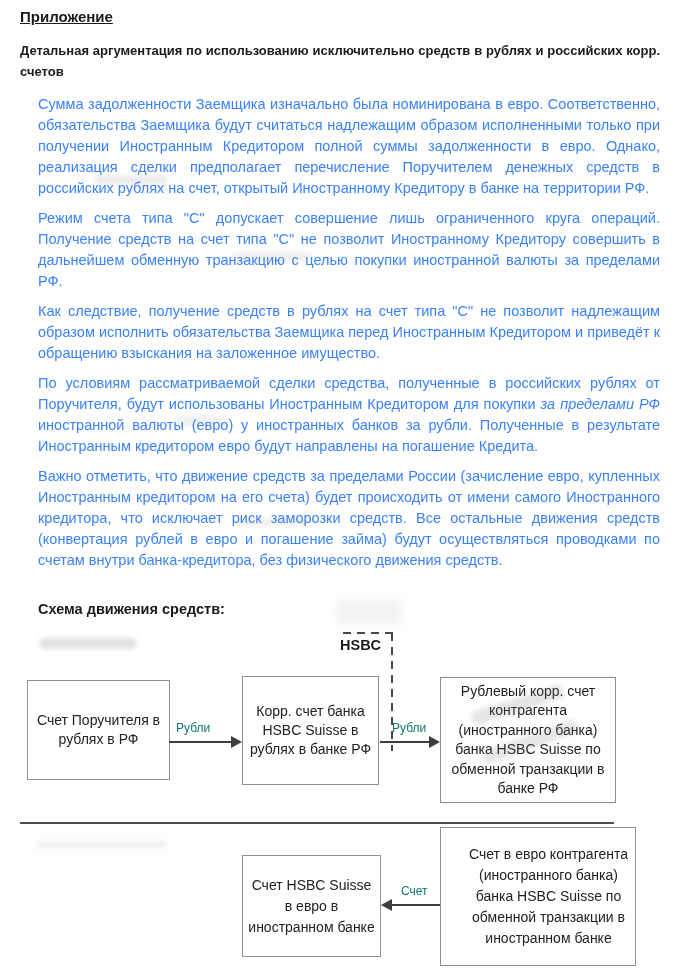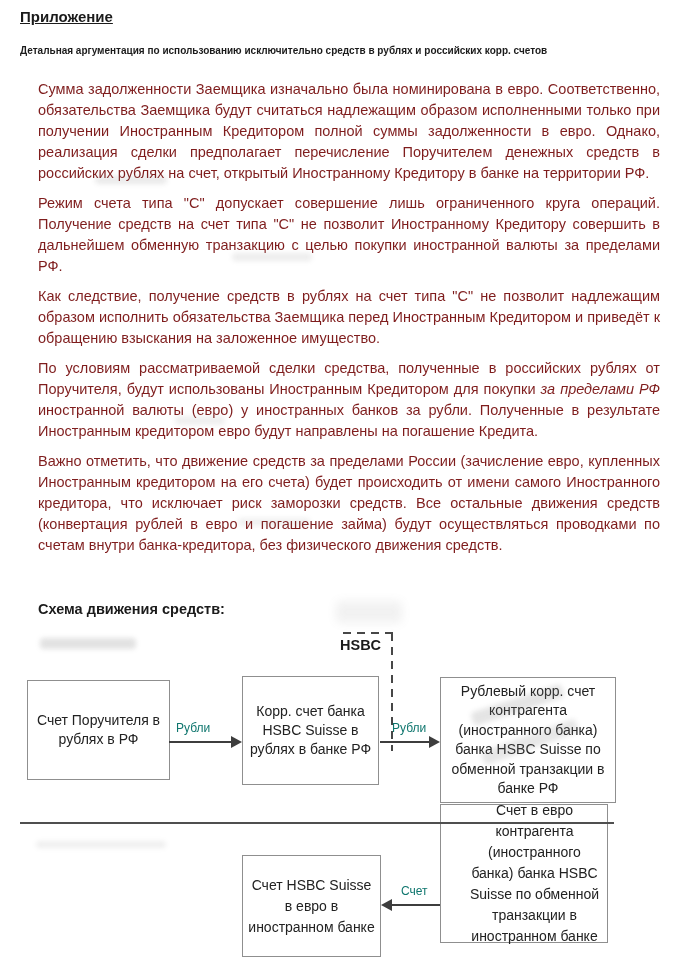--- a/index.html
+++ b/index.html
@@ -9,44 +9,44 @@
     font-family:"Liberation Sans","DejaVu Sans",sans-serif;
     color:#1b1b1b;
     text-decoration:underline;
   }
   .content{position:absolute;left:20px;top:4px;width:640px;}
   .doc-title{
     display:inline-block;font-size:15px;font-weight:bold;
     text-decoration:underline;margin:4px 0 0 0;
   }
   .doc-heading{
-    font-size:10px;font-weight:bold;line-height:21px;
-    text-align:justify;margin:14px 0 18px 0;
+    font-size:13px;font-weight:bold;line-height:21px;
+    text-align:justify;margin:14px 0 12px 0;
   }
   .body-para{
     font-size:14.5px;line-height:21px;text-align:justify;
-    margin:0 0 9px 0;padding-left:18px;color:#7f1d1d;
+    margin:0 0 9px 0;padding-left:18px;color:#3b82f6;
   }
   .body-para i{font-style:italic;}
   
   .diagram{position:absolute;left:0;top:0;width:680px;height:980px;}
   .diagram-caption{
     position:absolute;left:38px;top:601px;font-size:14.5px;font-weight:bold;
   }
   .dbox{
     position:absolute;border:1px solid #8f8f8f;background:#fff;
     display:flex;align-items:center;justify-content:center;
     text-align:center;font-size:14px;line-height:19px;padding:2px 4px;
     box-sizing:border-box;color:#222;
   }
   .box-guarantor{left:27px;top:680px;width:143px;height:100px;}
   .box-hsbc-rub{left:242px;top:676px;width:137px;height:109px;}
   .box-cp-rub{left:440px;top:677px;width:176px;height:126px;line-height:19.5px;}
   .box-hsbc-eur{left:242px;top:855px;width:139px;height:102px;line-height:21px;}
-  .box-cp-eur{left:440px;top:804px;width:168px;height:139px;line-height:21px;padding-left:25px;}
+  .box-cp-eur{left:440px;top:827px;width:196px;height:139px;line-height:21px;padding-left:25px;}
   .flow-line{position:absolute;height:2px;background:#3d3d3d;}
   .line-1{left:169px;top:741px;width:63px;}
   .line-2{left:380px;top:741px;width:50px;}
   .line-3{left:391px;top:904px;width:49px;}
   .arrow-head{position:absolute;width:0;height:0;border-top:6px solid transparent;border-bottom:6px solid transparent;}
   .head-right{border-left:11px solid #3d3d3d;}
   .head-left{border-right:11px solid #3d3d3d;}
   .head-1{left:231px;top:736px;}
   .head-2{left:429px;top:736px;}
   .head-3{left:381px;top:899px;}

